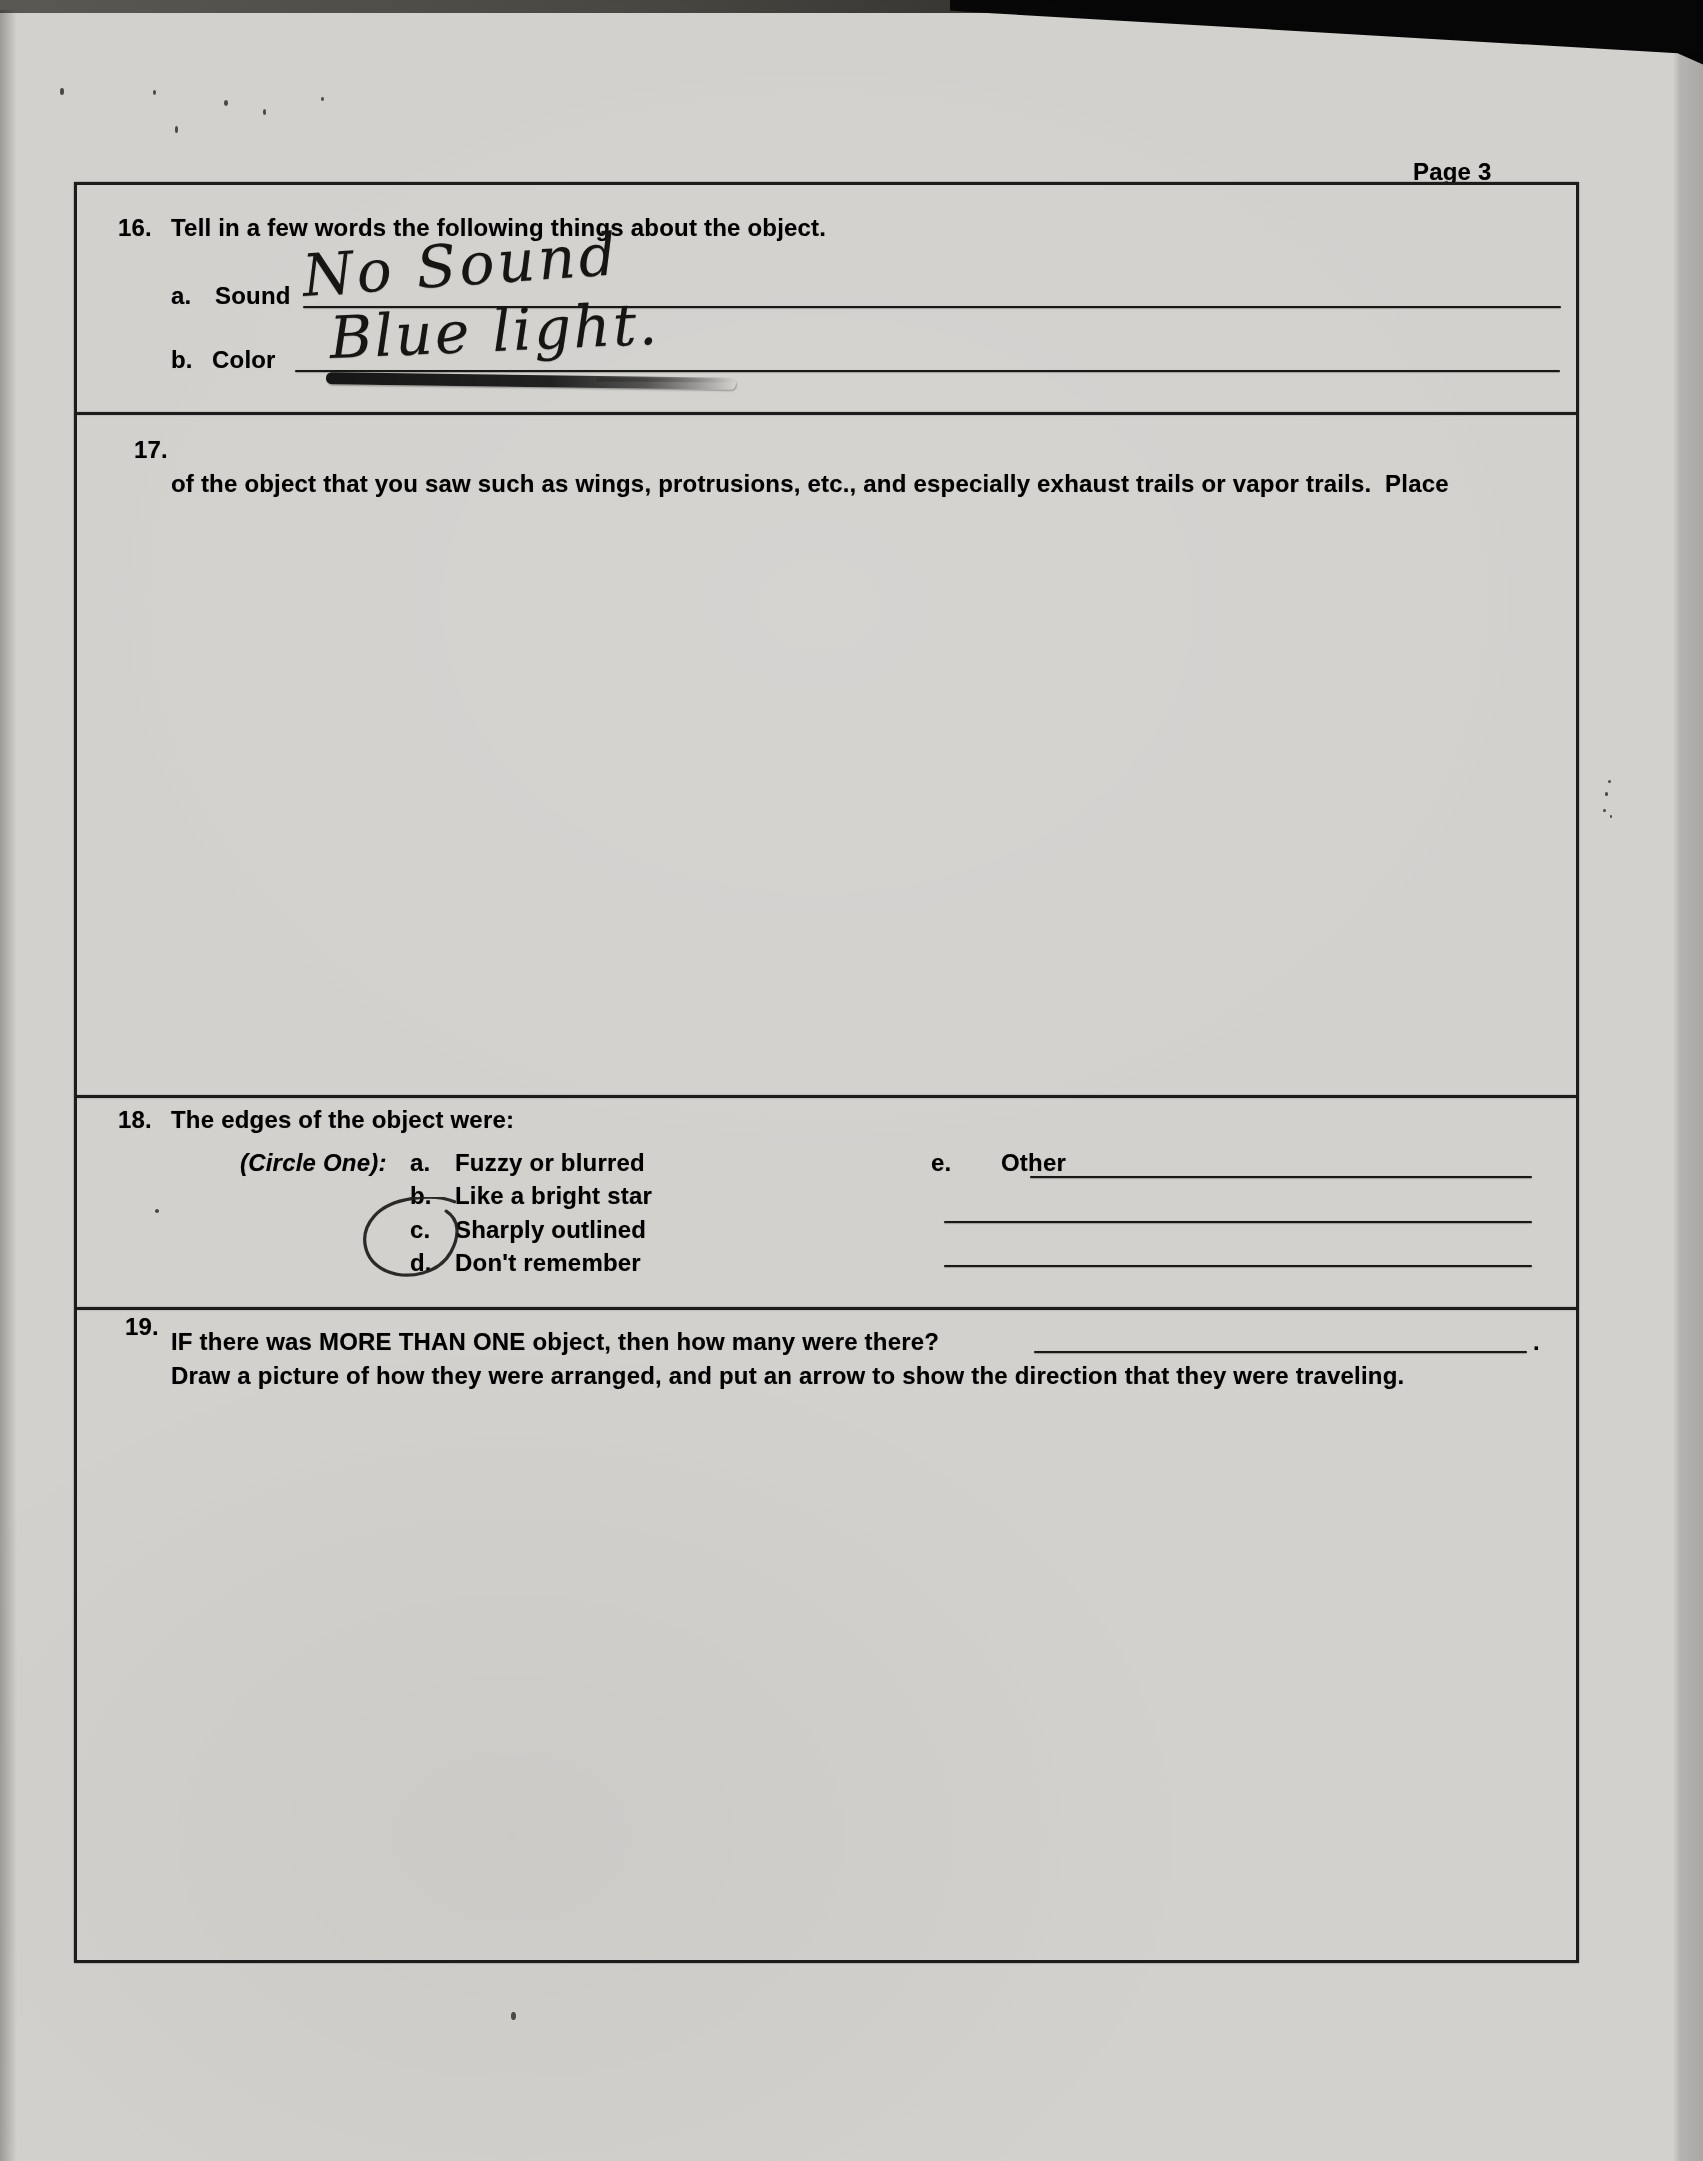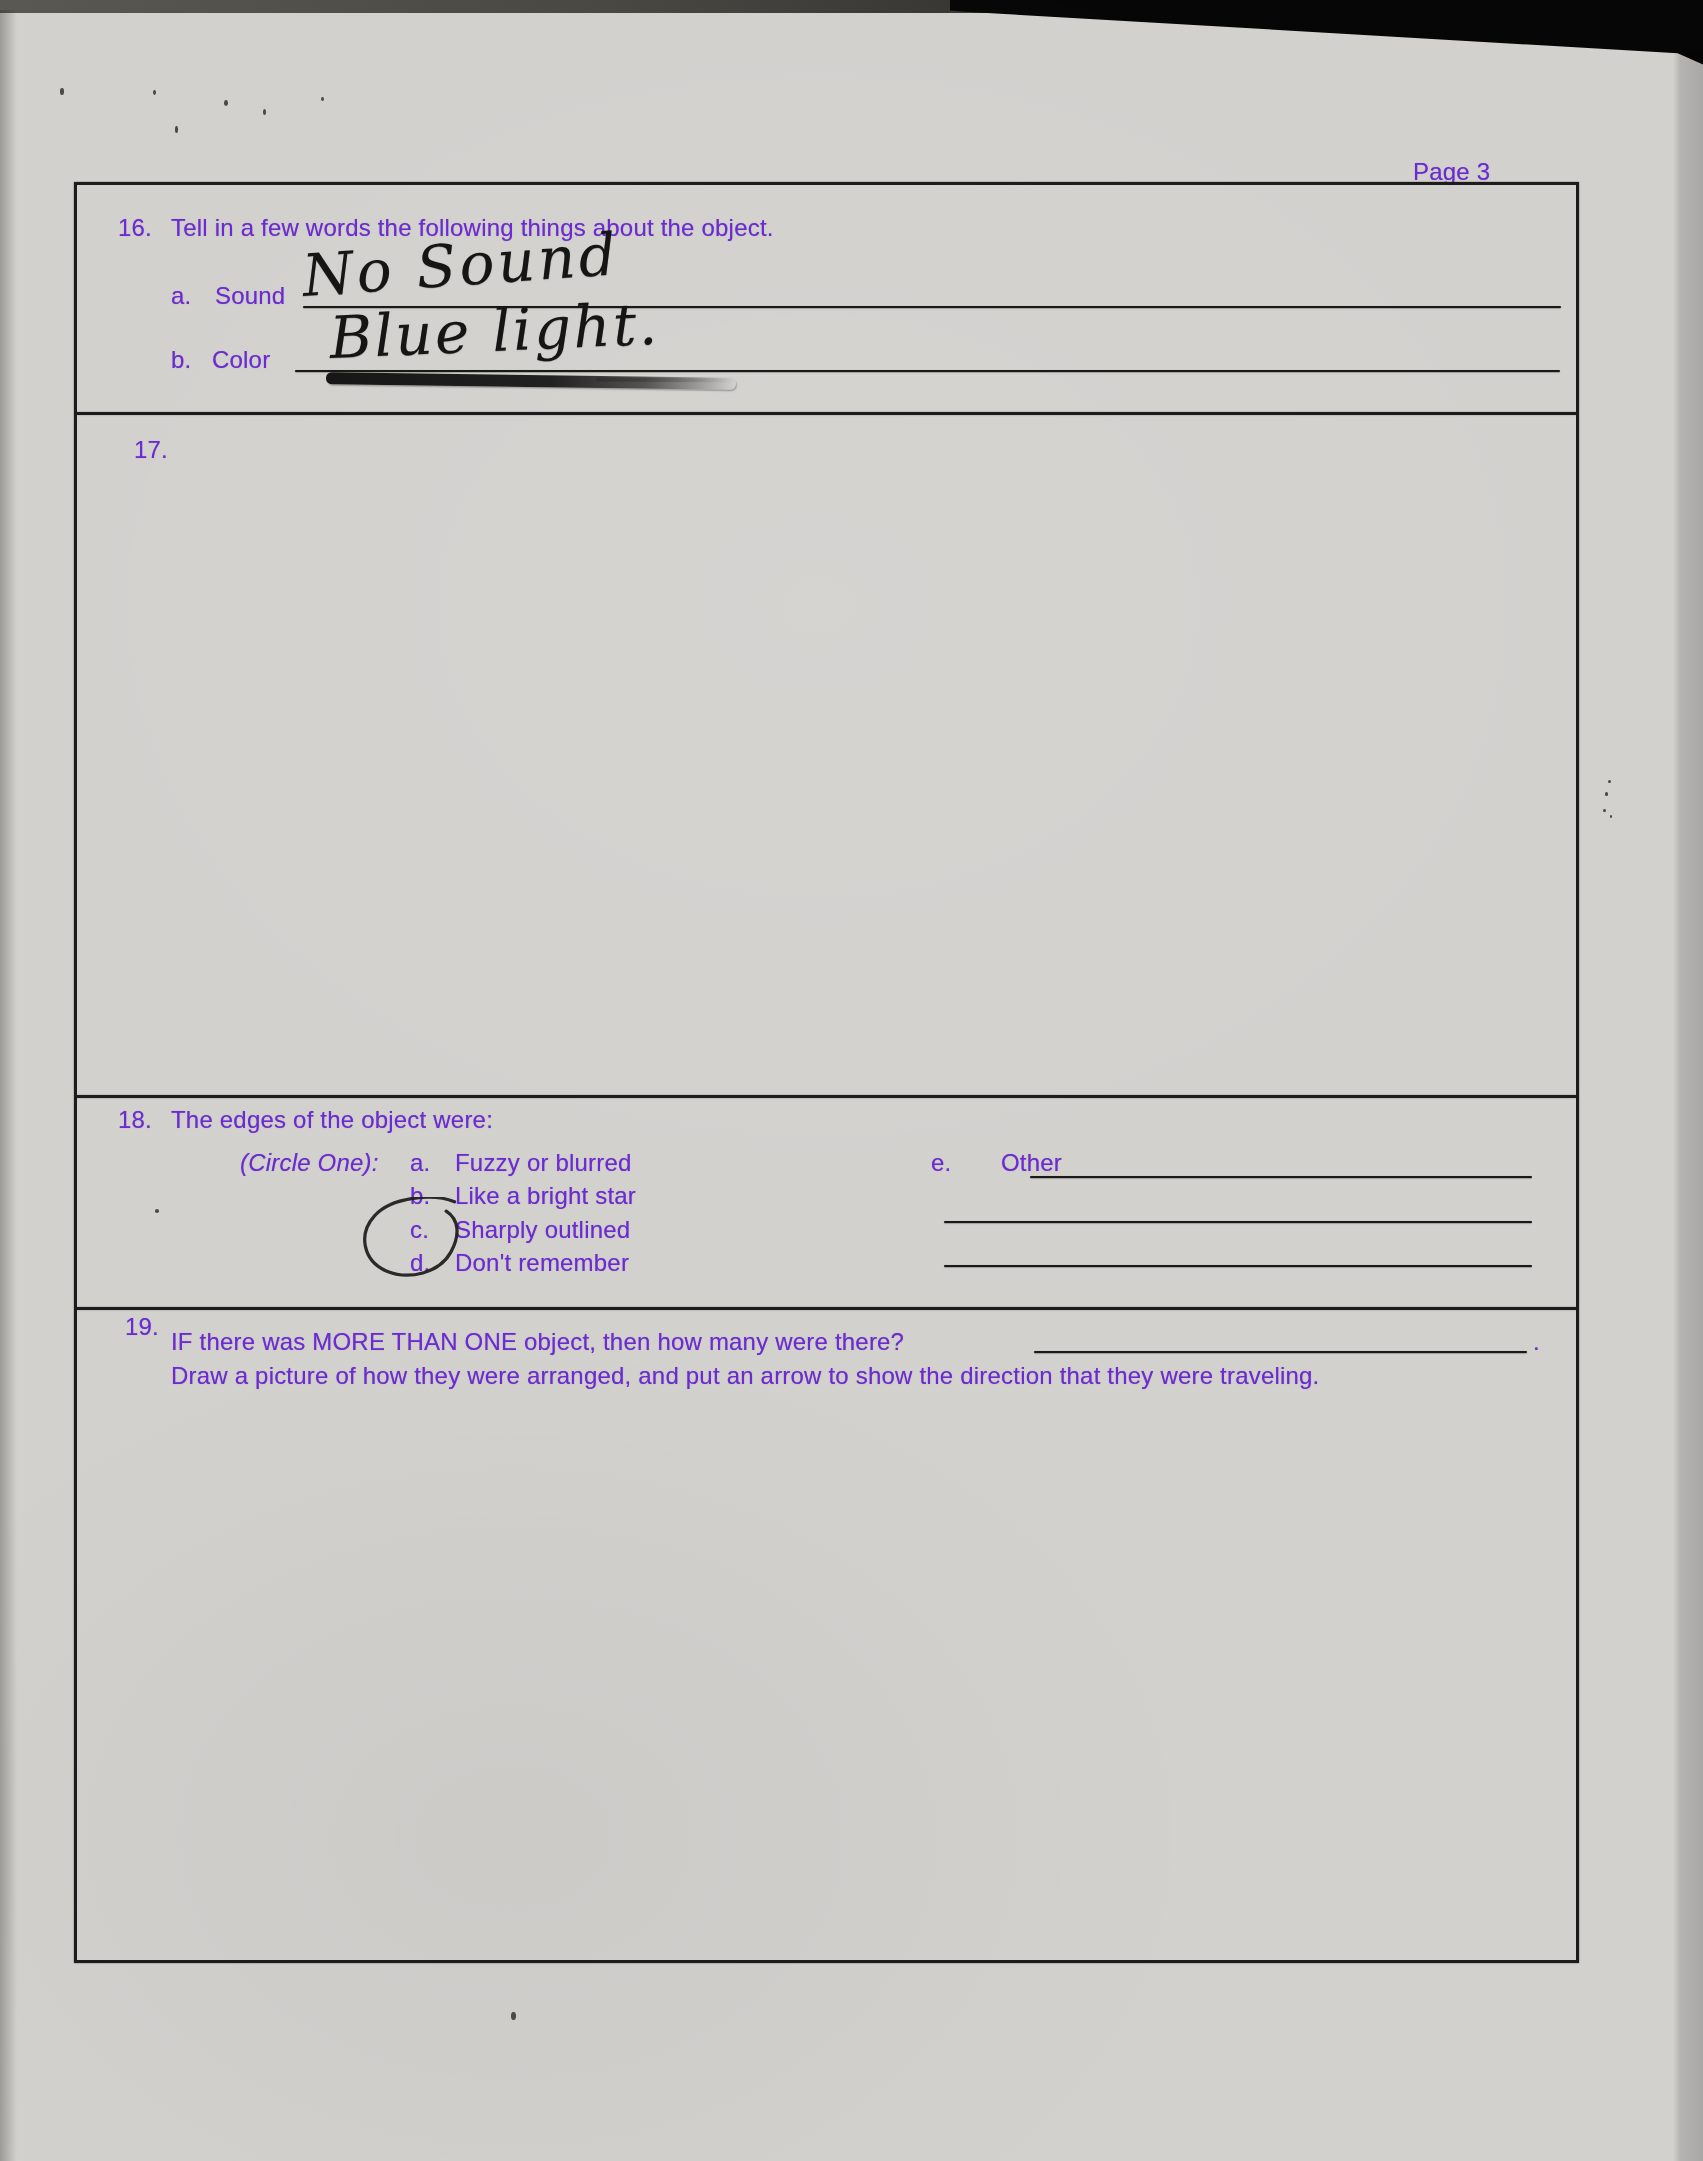--- a/index.html
+++ b/index.html
@@ -36,22 +36,22 @@
   .form-box {
     position:absolute; left:74px; top:182px; width:1499px; height:1775px;
     border:3.3px solid #1c1c1c;
     box-shadow:0 0 1.4px rgba(0,0,0,0.55);
   }
   .sep {
     position:absolute; left:77px; width:1499px; height:2.8px; background:#1c1c1c;
     box-shadow:0 0 1.4px rgba(0,0,0,0.5);
   }
   .t {
-    position:absolute; font-weight:400; font-size:24px; line-height:1.1;
-    color:#6d28d9; letter-spacing:0.2px; white-space:pre;
+    position:absolute; font-weight:700; font-size:24px; line-height:1.1;
+    color:#000000; letter-spacing:0.2px; white-space:pre;
     text-shadow:0 0 0.9px rgba(25,25,25,0.35);
   }
   .t.italic { font-style:italic; }
   .blank {
     position:absolute; height:2.3px; background:#191918; border-radius:1.4px;
     box-shadow:0 0.5px 0.9px rgba(0,0,0,0.45);
   }
   .hw {
     position:absolute; font-family:"DejaVu Serif", serif; font-style:italic;
     font-weight:400; color:#151514; white-space:pre;
@@ -100,20 +100,21 @@
   <div class="hw hw-sound">No Sound</div>
 
   <div class="t" style="left:171px; top:347px;">b.</div>
   <div class="t" style="left:212px; top:347px;text-align:center;">Color</div>
   <div class="blank" style="left:295px; top:370px; width:1265px;"></div>
   <div class="hw hw-color">Blue light.</div>
   <div class="smudge"></div>
   <div class="smudge-tail"></div>
 
   <div class="t" style="left:134px; top:437px;">17.</div>
+  <div class="t" style="left:171px; top:471px;">of the object that you saw such as wings, protrusions, etc., and especially exhaust trails or vapor trails.  Place</div>
 
   <div class="t" style="left:118px; top:1107px;">18.</div>
   <div class="t" style="left:171px; top:1107px;">The edges of the object were:</div>
   <div class="t italic" style="left:240px; top:1150px;">(Circle One):</div>
 
   <div class="t" style="left:410px; top:1150px;">a.</div>
   <div class="t" style="left:455px; top:1150px;">Fuzzy or blurred</div>
 
   <div class="t" style="left:410px; top:1183px;">b.</div>
   <div class="t" style="left:455px; top:1183px;">Like a bright star</div>

